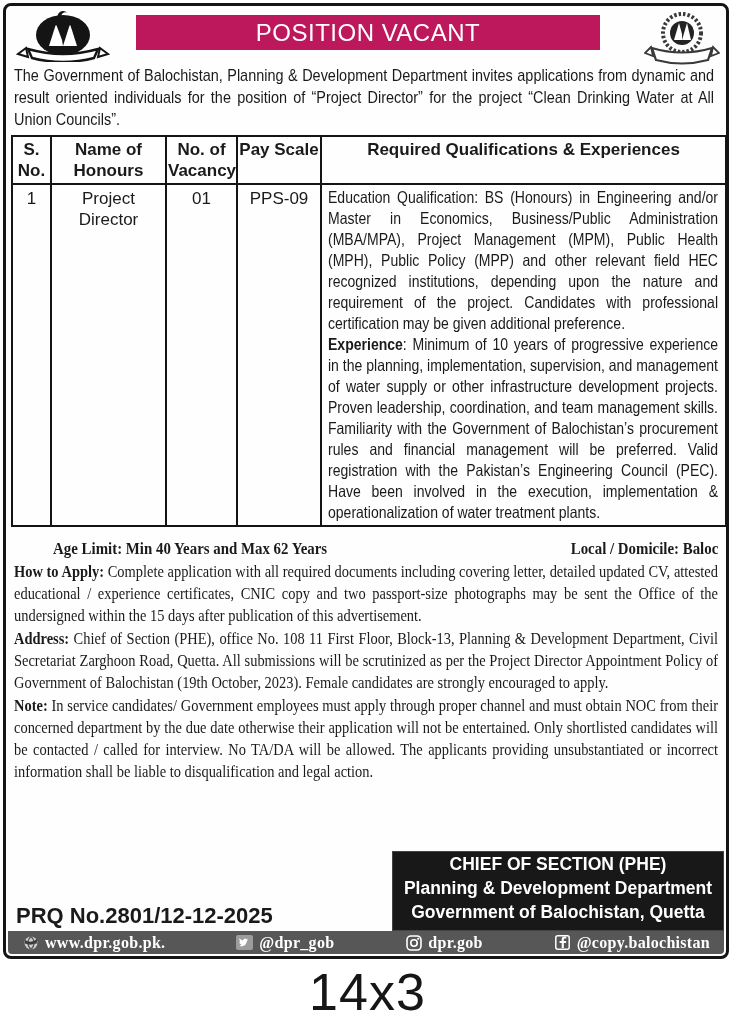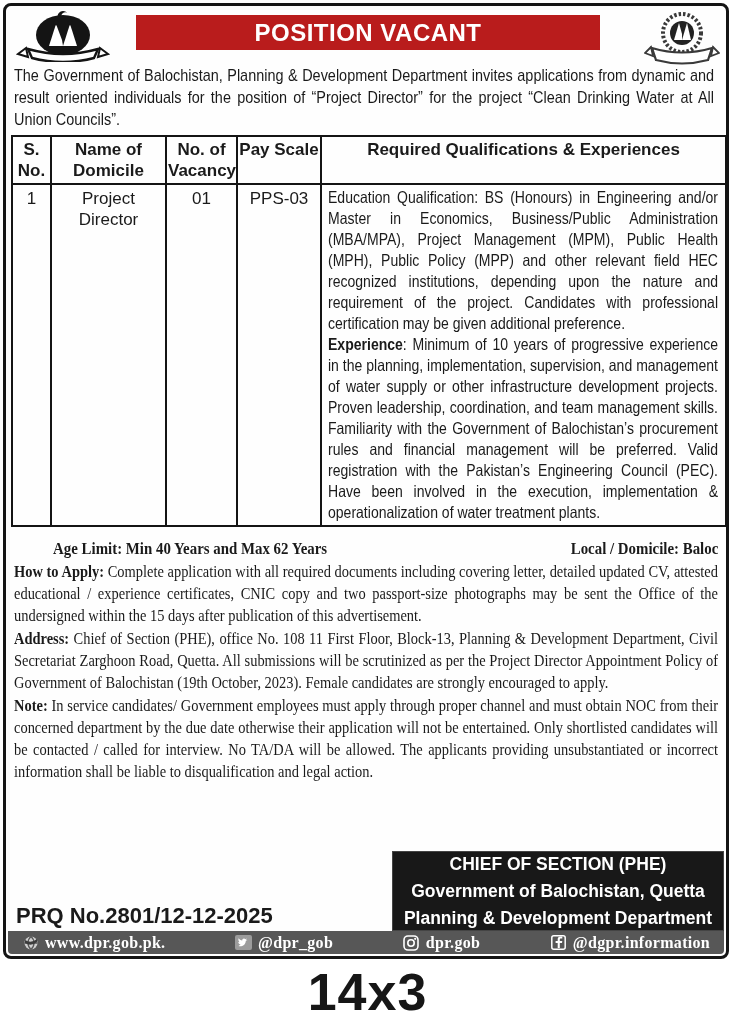--- a/index.html
+++ b/index.html
@@ -12,23 +12,23 @@
     position:absolute;left:3px;top:3px;width:720px;height:950px;
     border:3px solid #141414;border-radius:8px;background:#fefefe;overflow:hidden;
   }
   
   .cond{transform:scaleX(0.85);transform-origin:left top;width:117.65%;}
   
   .hdr{position:relative;height:56px;}
   .emblem-l{position:absolute;left:10px;top:4px;}
   .emblem-r{position:absolute;right:6px;top:4px;}
   .title-box{
-    position:absolute;left:130px;top:9px;width:464px;height:35px;background:#b91c1c;
+    position:absolute;left:130px;top:9px;width:464px;height:35px;background:#be185d;
     color:#fff;display:flex;align-items:center;justify-content:center;
-    font-weight:bold;font-size:24px;letter-spacing:.5px;
+    font-weight:normal;font-size:24px;letter-spacing:.5px;
   }
   .intro-wrap{margin:3px 12px 0 8px;overflow:hidden;}
   .intro{font-size:17px;line-height:22px;text-align:justify;}
   
   table{border-collapse:collapse;margin:4px 5px 8px 5px;width:714px;table-layout:fixed;}
   th,td{border:2px solid #141414;padding:1px 3px;vertical-align:top;}
   th{font-size:17px;line-height:21px;font-weight:bold;text-align:center;padding:2px 1px;}
   td.c{text-align:center;font-size:17px;line-height:21px;padding-top:3px;}
   td.qual{padding:2px 7px 2px 6px;overflow:hidden;}
   .qual-txt{font-size:16.5px;line-height:21px;text-align:justify;}
@@ -36,35 +36,35 @@
   .b{font-weight:bold;}
   
   .details{margin:3px 8px 0 8px;overflow:hidden;font-family:Liberation Serif, serif;}
   .age-row{display:flex;justify-content:space-between;font-weight:bold;font-size:17.5px;
            line-height:24px;padding:1px 42px 0 46px;}
   .para{font-size:17px;line-height:22px;text-align:justify;margin-top:1px;}
   
   .sig-box{
     position:absolute;right:2px;bottom:25px;width:330px;height:78px;background:#181818;
     color:#fff;font-weight:bold;font-size:17.5px;line-height:24px;text-align:center;
-    display:flex;flex-direction:column;justify-content:space-between;border:1px solid #444;
+    display:flex;flex-direction:column;justify-content:flex-start;border:1px solid #444;
   }
   .prq{position:absolute;left:10px;bottom:27px;font-weight:bold;font-size:22px;}
   .social-bar{
     position:absolute;left:2px;right:2px;bottom:2px;height:23px;background:#575757;
     display:flex;align-items:center;padding:0 14px;
     font-family:"Liberation Serif",serif;font-weight:bold;color:#fff;font-size:16px;
     border-radius:0 0 4px 4px;letter-spacing:.3px;
   }
   .soc-item{display:flex;align-items:center;gap:6px;white-space:nowrap;}
   .soc-gap{flex:1;}
   .icon-sq{width:17px;height:15px;display:inline-flex;align-items:center;justify-content:center;}
   .size-note{
     position:absolute;left:0;top:962px;width:735px;text-align:center;
-    font-weight:bold;font-size:52px;letter-spacing:1px;color:#161616;
+    font-weight:normal;font-size:52px;letter-spacing:1px;color:#161616;
   }
 </style>
 </head>
 <body>
 
 <div class="ad-frame">
 
   <div class="hdr">
     <span class="emblem-l">
       <svg width="94" height="52" viewBox="0 0 94 52">
@@ -104,32 +104,32 @@
     <colgroup>
       <col style="width:39px">
         <col style="width:115px">
         <col style="width:71px">
         <col style="width:84px">
         <col style="width:405px">
     </colgroup>
     <thead>
       <tr>
         <th>S. No.</th>
-        <th>Name of Domicile</th>
+        <th>Name of Honours</th>
         <th>No. of Vacancy</th>
         <th>Pay Scale</th>
         <th>Required Qualifications &amp; Experiences</th>
       </tr>
     </thead>
     <tbody>
       <tr>
         <td class="c">1</td>
         <td class="c">Project Director</td>
         <td class="c">01</td>
-        <td class="c">PPS-03</td>
+        <td class="c">PPS-09</td>
         <td class="qual">
           <div class="qual-txt cond">
             <p>Education Qualification: BS (Honours) in Engineering and/or Master in Economics, Business/Public Administration (MBA/MPA), Project Management (MPM), Public Health (MPH), Public Policy (MPP) and other relevant field HEC recognized institutions, depending upon the nature and requirement of the project. Candidates with professional certification may be given additional preference.</p>
             <p><span class="b">Experience</span><span>: Minimum of 10 years of progressive experience in the planning, implementation, supervision, and management of water supply or other infrastructure development projects. Proven leadership, coordination, and team management skills. Familiarity with the Government of Balochistan’s procurement rules and financial management will be preferred. Valid registration with the Pakistan’s Engineering Council (PEC). Have been involved in the execution, implementation &amp; operationalization of water treatment plants.</span></p>
           </div>
         </td>
       </tr>
     </tbody>
   </table>
 
@@ -138,22 +138,22 @@
       <span>Age Limit: Min 40 Years and Max 62 Years</span>
       <span>Local / Domicile: Balochistan</span>
     </div>
     <div class="para cond"><span class="b">How to Apply:</span><span> Complete application with all required documents including covering letter, detailed updated CV, attested educational / experience certificates, CNIC copy and two passport-size photographs may be sent the Office of the undersigned within the 15 days after publication of this advertisement.</span></div>
     <div class="para cond"><span class="b">Address:</span><span> Chief of Section (PHE), office No. 108 11 First Floor, Block-13, Planning &amp; Development Department, Civil Secretariat Zarghoon Road, Quetta. All submissions will be scrutinized as per the Project Director Appointment Policy of Government of Balochistan (19th October, 2023). Female candidates are strongly encouraged to apply.</span></div>
     <div class="para cond"><span class="b">Note:</span><span> In service candidates/ Government employees must apply through proper channel and must obtain NOC from their concerned department by the due date otherwise their application will not be entertained. Only shortlisted candidates will be contacted / called for interview. No TA/DA will be allowed. The applicants providing unsubstantiated or incorrect information shall be liable to disqualification and legal action.</span></div>
   </div>
 
   <div class="sig-box">
     <div>CHIEF OF SECTION (PHE)</div>
+    <div>Planning &amp; Development Department</div>
     <div>Government of Balochistan, Quetta</div>
-    <div>Planning &amp; Development Department</div>
   </div>
 
   <div class="prq">PRQ No.2801/12-12-2025</div>
 
   <div class="social-bar">
     <span class="soc-item">
       <span class="icon-sq">
         <svg width="16" height="16" viewBox="0 0 16 16">
             <circle cx="8" cy="8" r="6.5" fill="#cfcfcf"></circle>
             <path d="M1.5 8 H14.5 M8 1.5 C4 5 4 11 8 14.5 M8 1.5 C12 5 12 11 8 14.5" stroke="#575757" stroke-width="1.3" fill="none"></path>
@@ -184,18 +184,18 @@
       <span>dpr.gob</span>
     </span>
     <span class="soc-gap"></span>
     <span class="soc-item">
       <span class="icon-sq">
         <svg width="15" height="15" viewBox="0 0 15 15">
             <rect x="0.8" y="0.8" width="13.4" height="13.4" rx="2" fill="none" stroke="#fff" stroke-width="1.5"></rect>
             <path d="M8.8 13 V8 H11 L11.3 5.9 H8.8 V4.6 C8.8 3.9 9.1 3.5 9.9 3.5 H11.3 V1.7 C11 1.6 10.2 1.6 9.5 1.6 C7.8 1.6 6.7 2.6 6.7 4.4 V5.9 H4.6 V8 H6.7 V13 Z" fill="#fff"></path>
           </svg>
       </span>
-      <span>@dgpr.information</span>
+      <span>@copy.balochistan</span>
     </span>
   </div>
 </div>
 
 <div class="size-note">14x3</div>
 
 </body></html>

